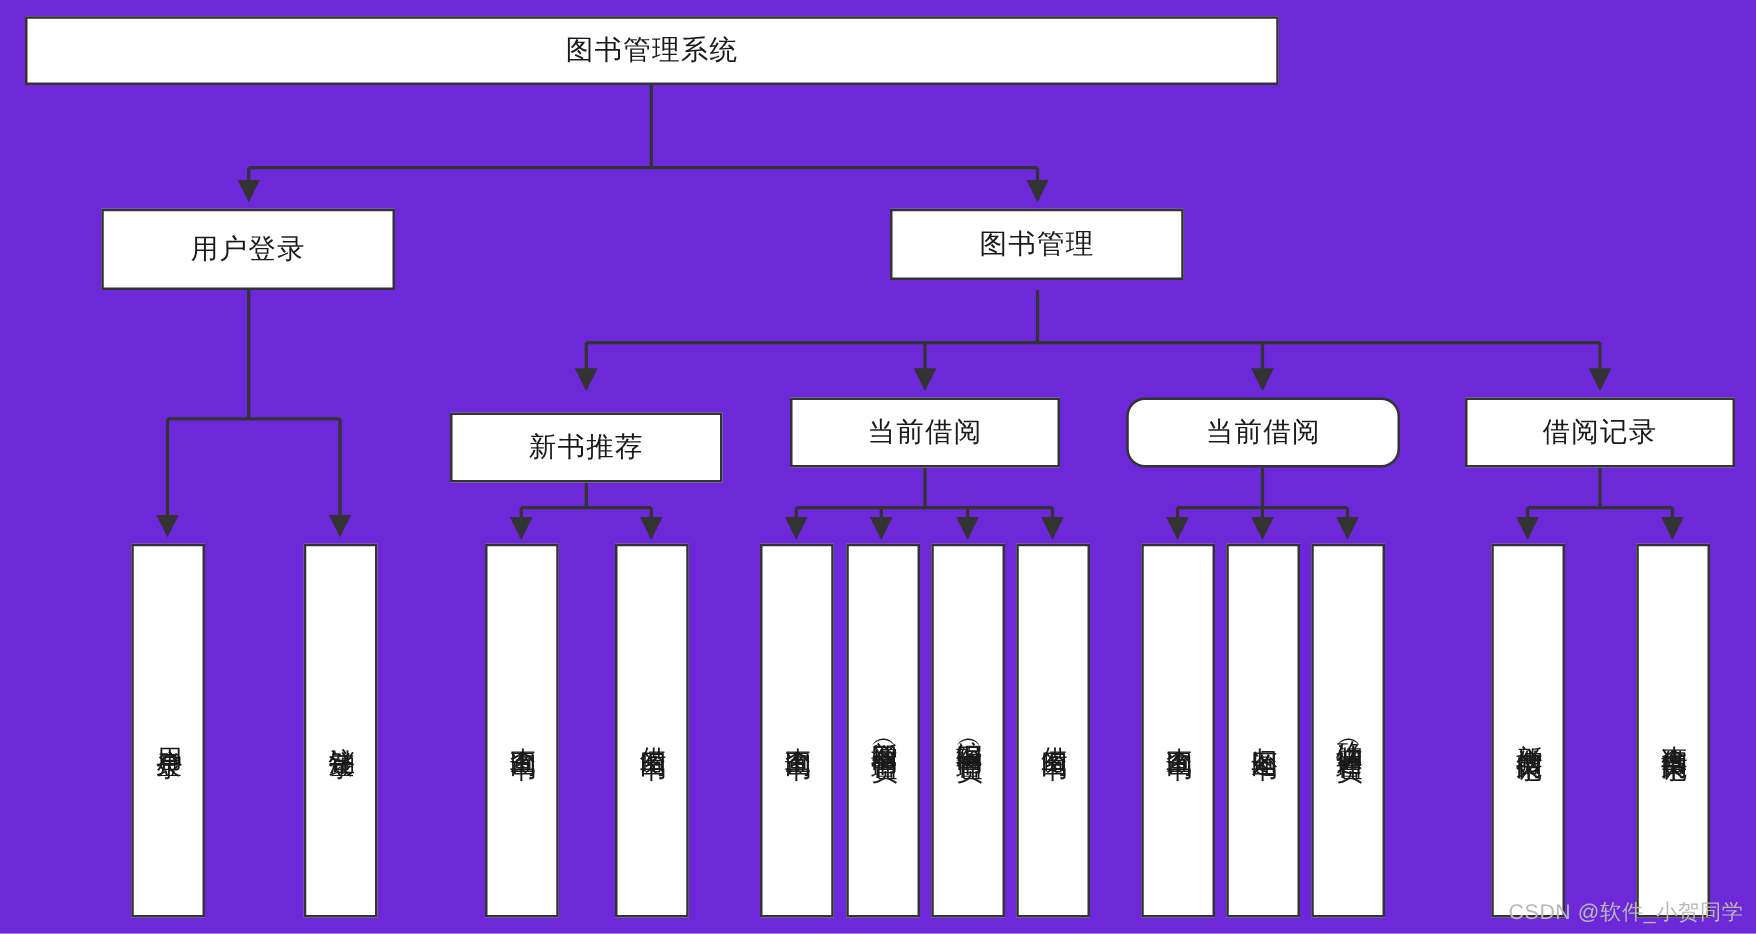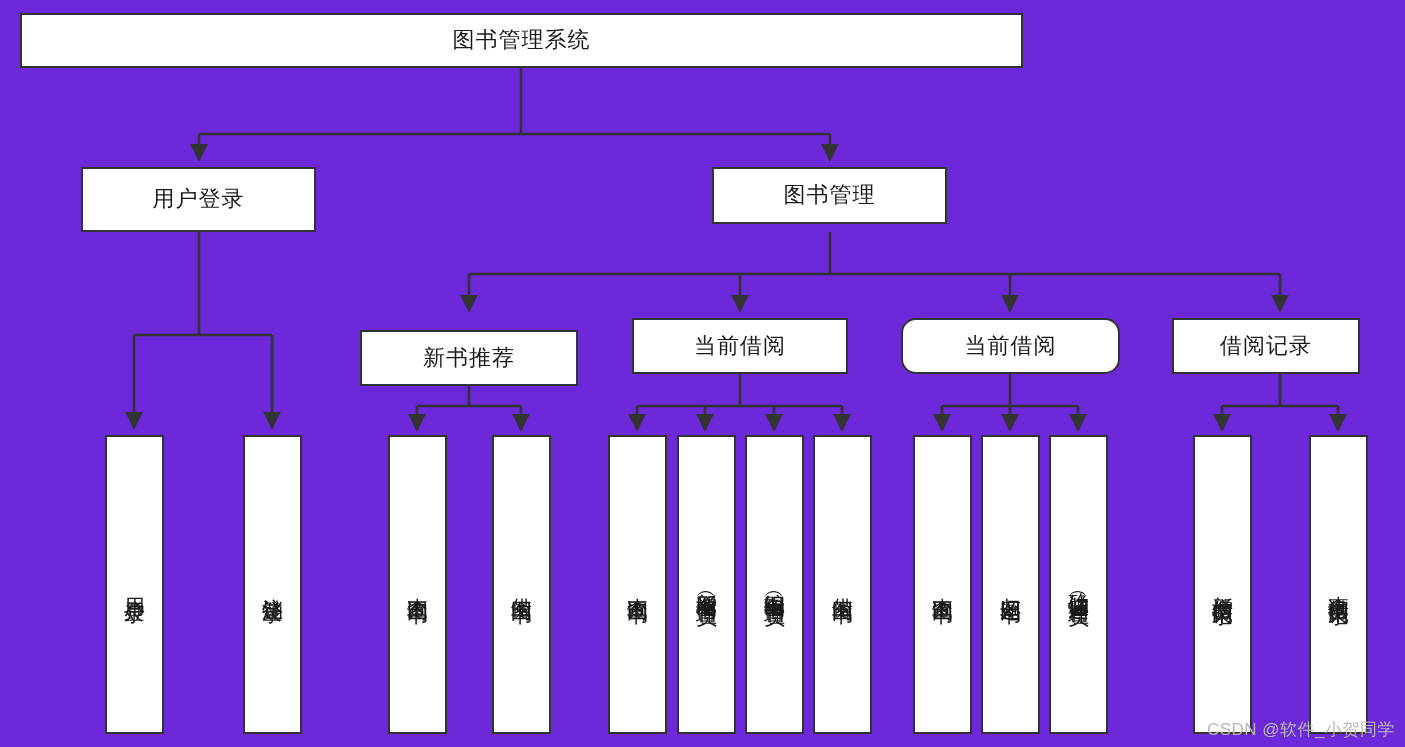--- a/index.html
+++ b/index.html
@@ -135,21 +135,21 @@
 
   <div class="node h" style="left:360px; top:330px; width:218px; height:56px;">
     <span>新书推荐</span>
   </div>
   <div class="node h" style="left:632px; top:318px; width:216px; height:56px;">
     <span>当前借阅</span>
   </div>
   <div class="node h" style="left:901px; top:318px; width:219px; height:56px;border-radius:15px;">
     <span>当前借阅</span>
   </div>
-  <div class="node h" style="left:1172px; top:318px; width:188px; height:56px;">
+  <div class="node h" style="left:1172px; top:318px; width:216px; height:56px;">
     <span>借阅记录</span>
   </div>
 
   <div class="node v" style="left:105px; top:435px; width:59px; height:299px;">
     <span class="vtxt">用户登录</span>
   </div>
   <div class="node v" style="left:243px; top:435px; width:59px; height:299px;">
     <span class="vtxt">注销登录</span>
   </div>
 

